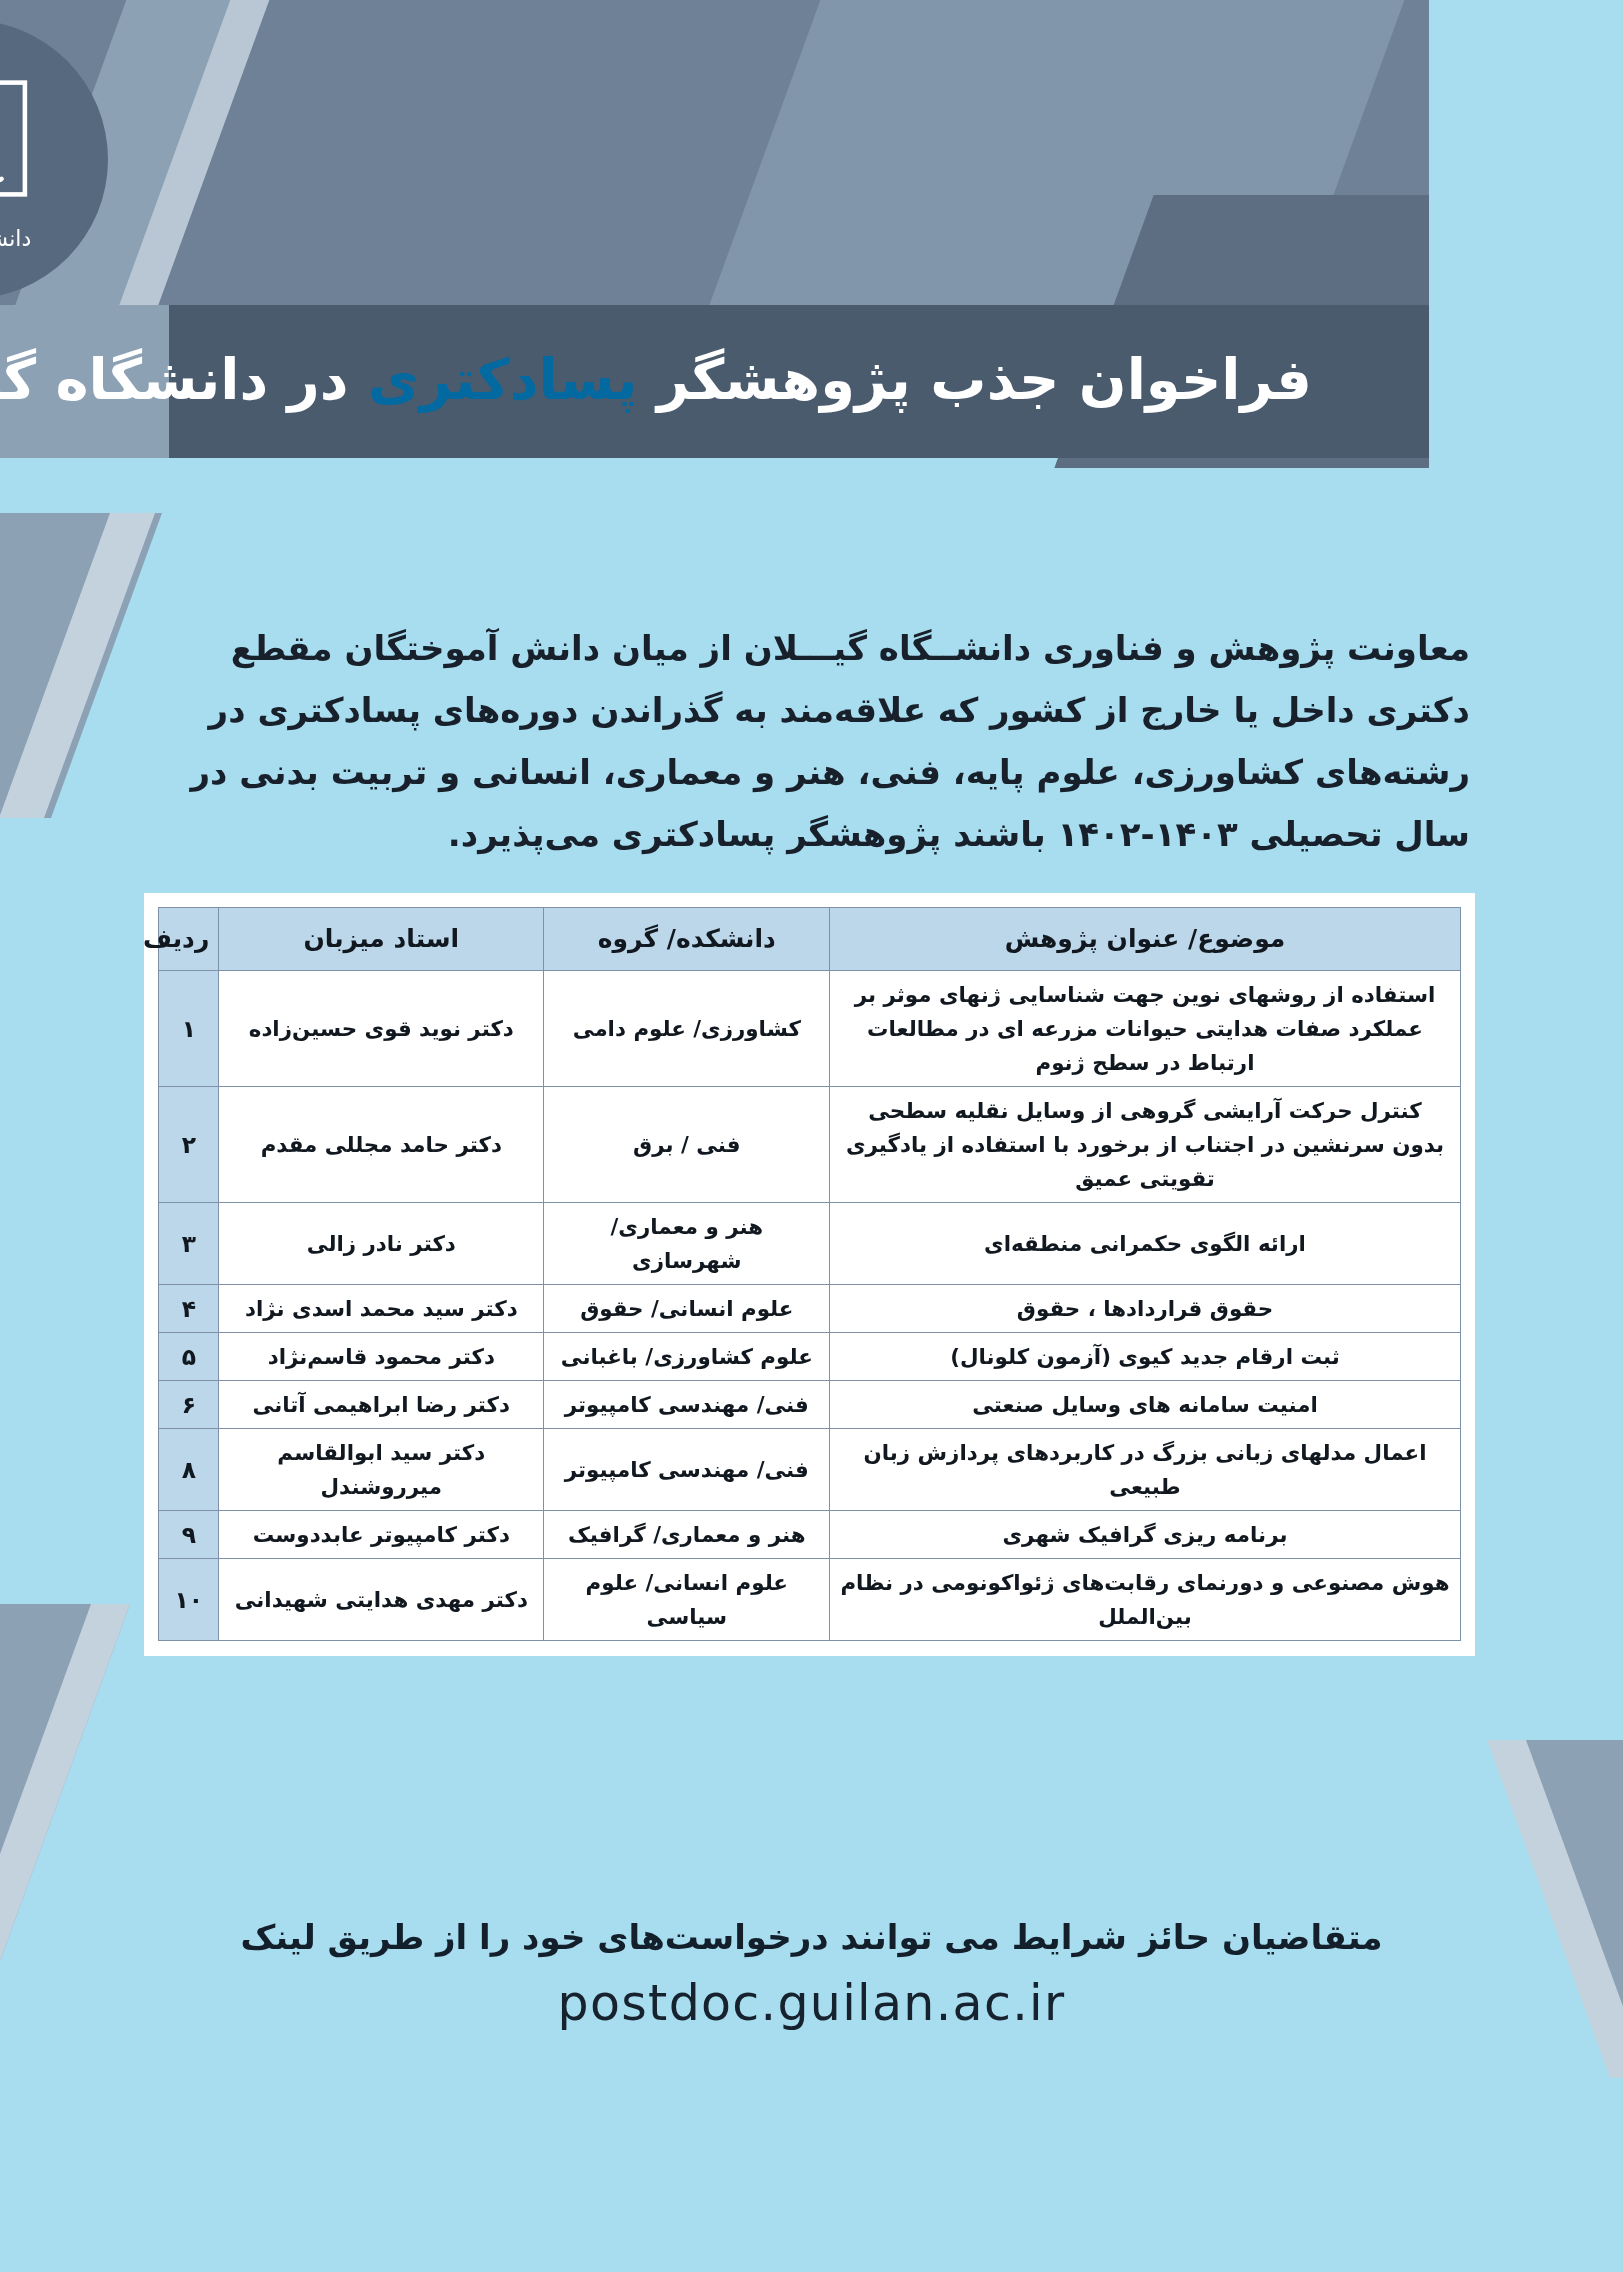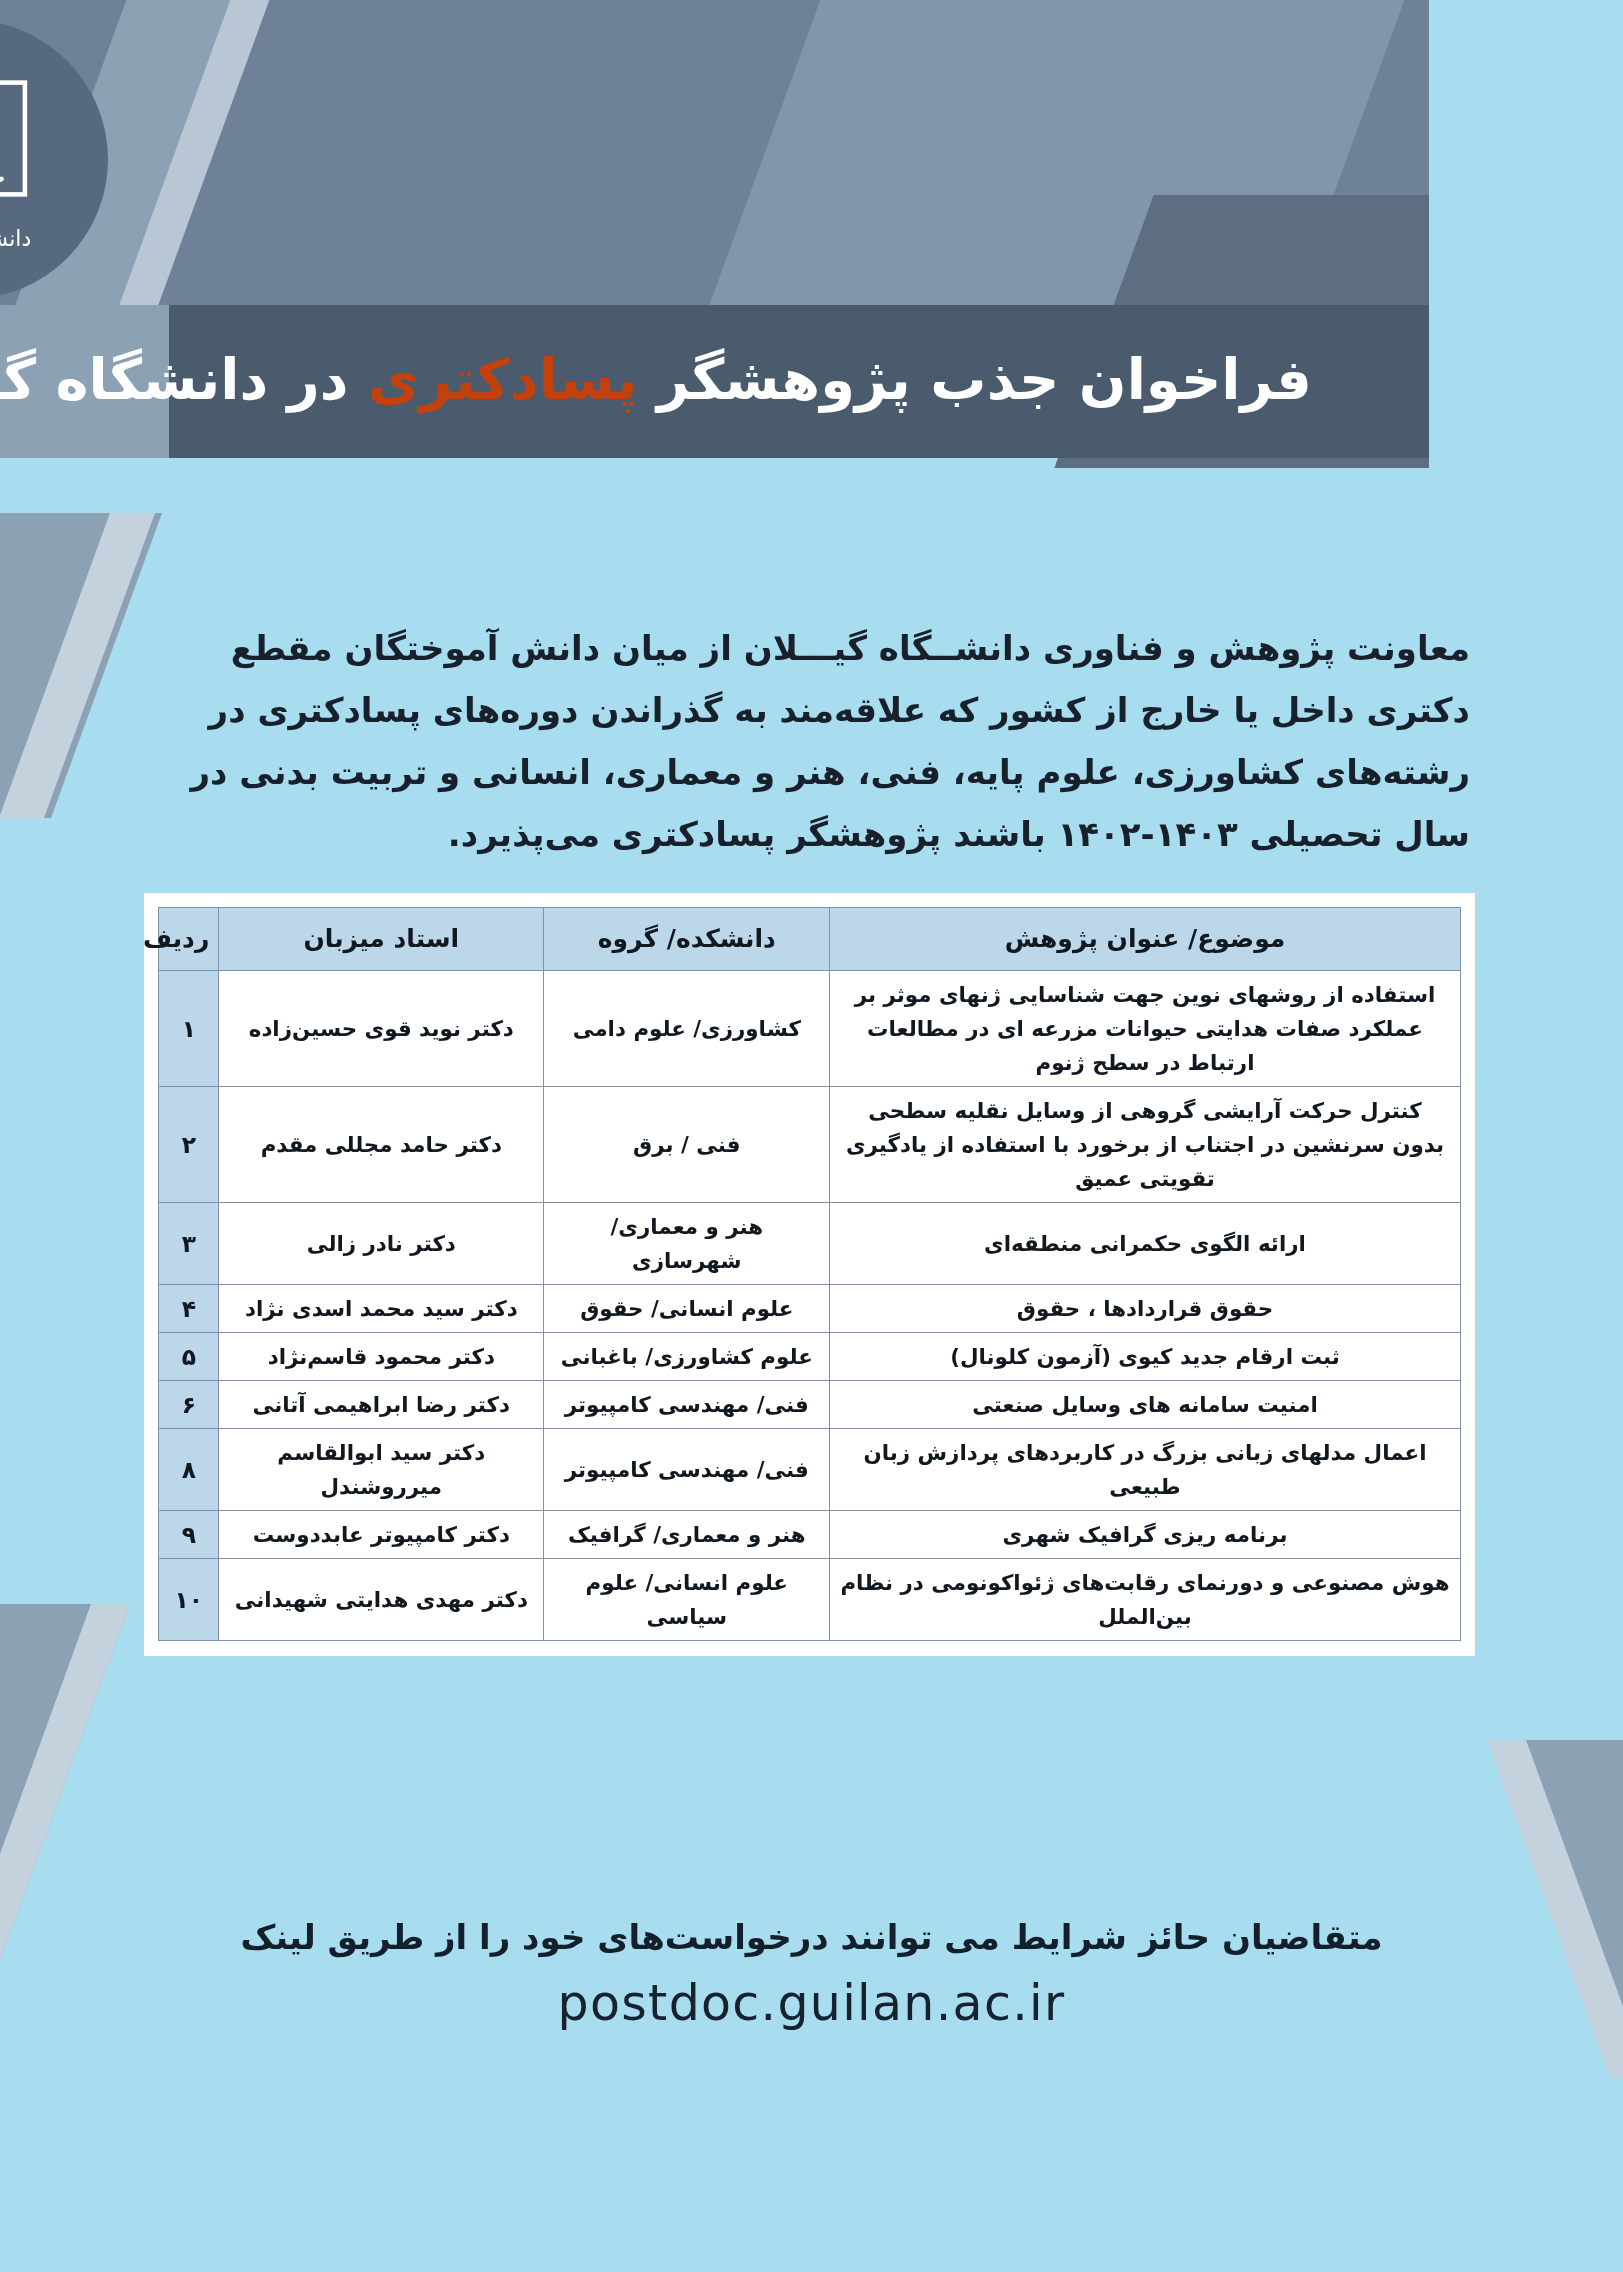--- a/index.html
+++ b/index.html
@@ -77,21 +77,21 @@
     left: 195px;
     text-align: center;
     color: #ffffff;
     font-size: 56px;
     font-weight: bold;
     line-height: 110px;
     white-space: nowrap;
     direction: rtl;
   }
   .title-text .accent {
-    color: #c2410c;
+    color: #0369a1;
   }
   
   .logo-wrap {
     position: absolute;
     top: 19.5px;
     right: 1321px;
     width: 279px;
     height: 279px;
     border-radius: 50%;
     background: #57697e;

